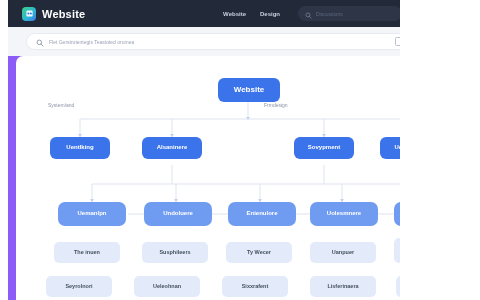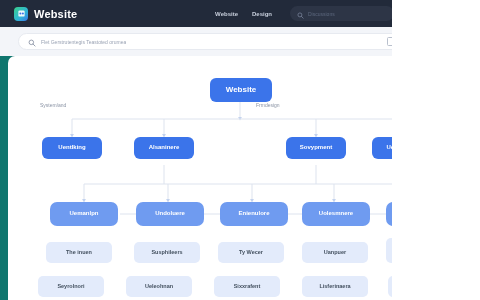--- a/index.html
+++ b/index.html
@@ -11,22 +11,23 @@
     height: 300px;
     overflow: hidden;
     background: #ffffff;
     font-family: "Liberation Sans", sans-serif;
     -webkit-font-smoothing: antialiased;
   }
   .app {
     position: relative;
     width: 392px;
     height: 300px;
-    background: #0f766e;
+    background: #8b5cf6;
     overflow: hidden;
+    margin-left: 8px;
   }
 
   
   .header {
     position: absolute;
     top: 0; left: 0;
     width: 480px;
     height: 27px;
     background: #222a3a;
     display: flex;

